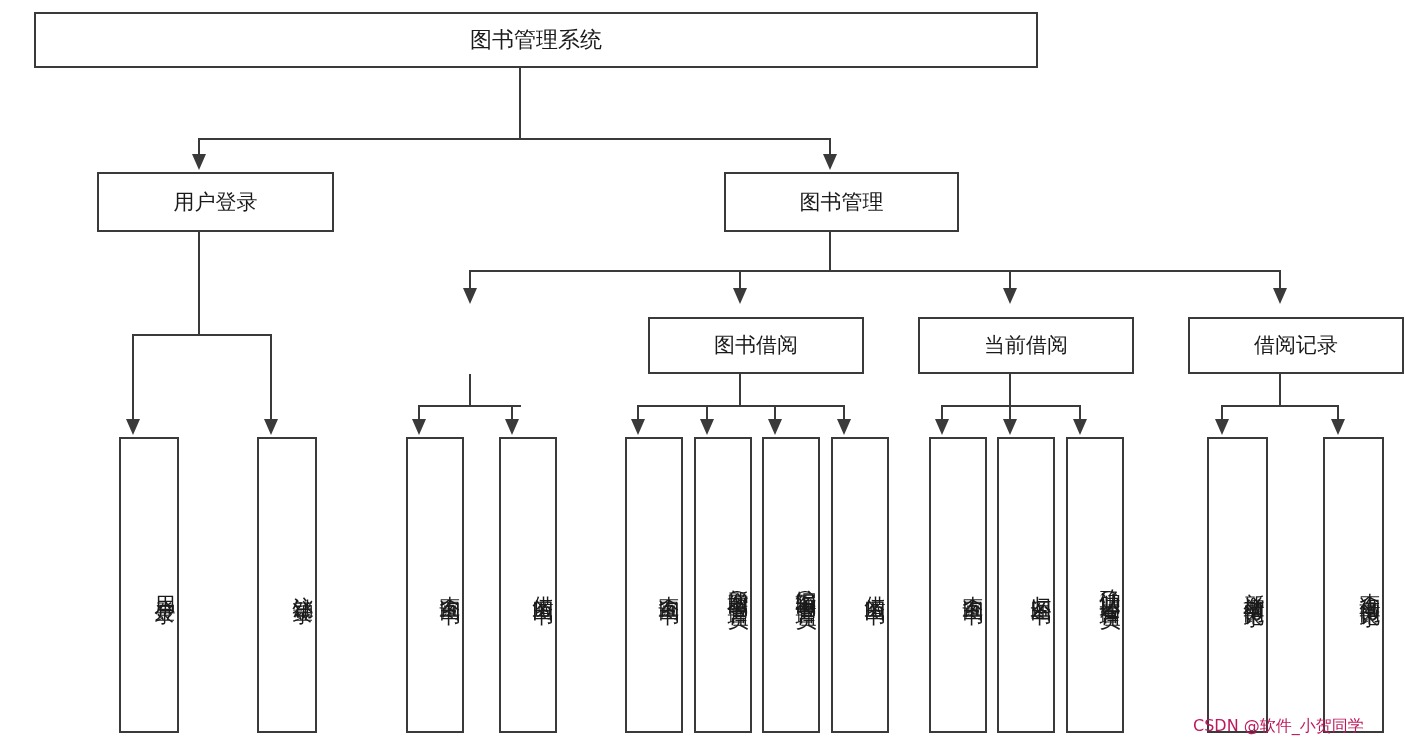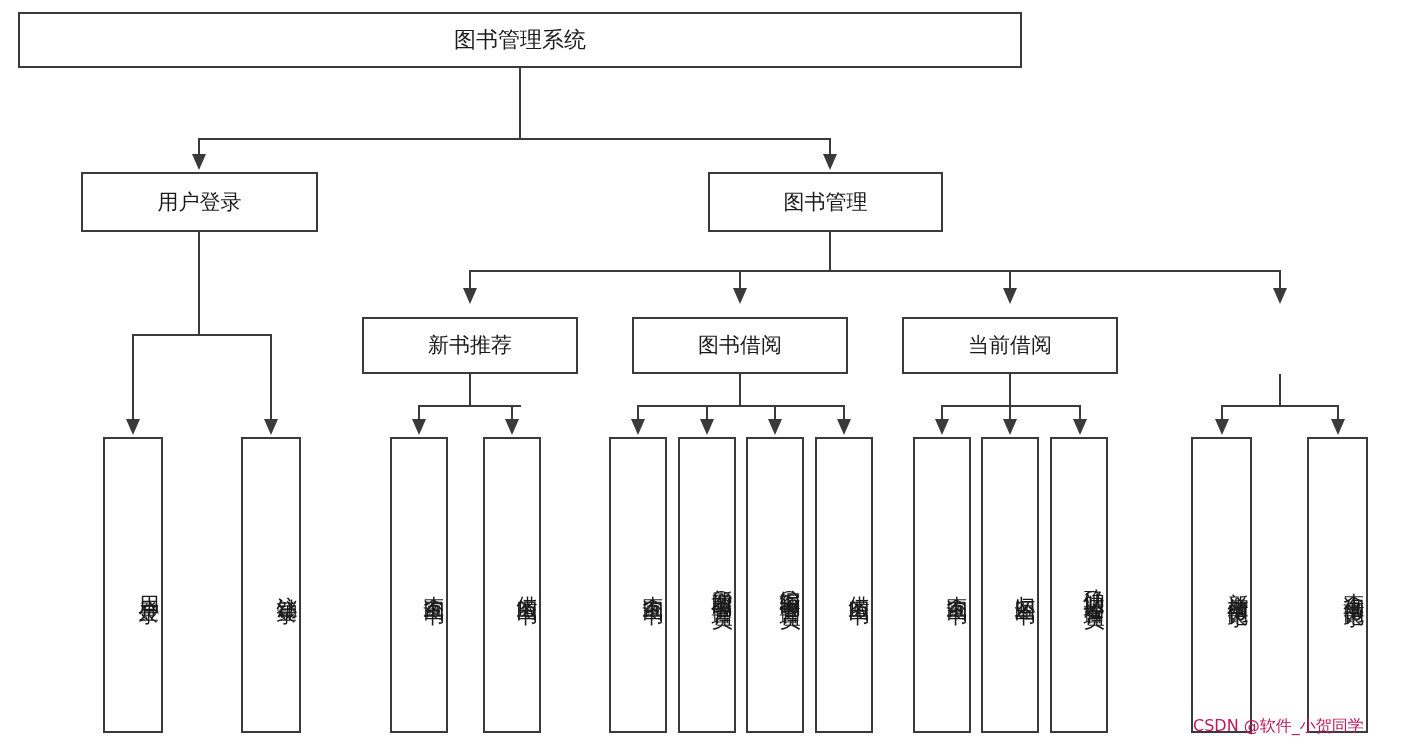--- a/index.html
+++ b/index.html
@@ -21,20 +21,21 @@
     position: absolute;
     box-sizing: border-box;
     background: #ffffff;
     border: 2px solid #3a3a3a;
     display: flex;
     align-items: center;
     justify-content: center;
     color: #1a1a1a;
     line-height: 1.18;
     text-align: left;
+    margin-left: 16px;
   }
   .node.root {
     font-size: 22px;
     border-width: 2px;
   }
   .node.lvl2 {
     font-size: 21px;
   }
   .node.lvl3 {
     font-size: 21px;
@@ -126,28 +127,28 @@
 
   <div class="vline" style="left:469px; top:270px; height:20px;"></div>
   <div class="arrow" style="left:463px; top:288px;"></div>
   <div class="vline" style="left:739px; top:270px; height:20px;"></div>
   <div class="arrow" style="left:733px; top:288px;"></div>
   <div class="vline" style="left:1009px; top:270px; height:20px;"></div>
   <div class="arrow" style="left:1003px; top:288px;"></div>
   <div class="vline" style="left:1279px; top:270px; height:20px;"></div>
   <div class="arrow" style="left:1273px; top:288px;"></div>
 
-  <div class="node lvl3" style="left:362px; top:317px; width:216px; height:57px;">
-    <span>新书推荐</span>
-  </div>
   <div class="node lvl3" style="left:902px; top:317px; width:216px; height:57px;">
     <span>当前借阅</span>
   </div>
   <div class="node lvl3" style="left:632px; top:317px; width:216px; height:57px;">
     <span>图书借阅</span>
+  </div>
+  <div class="node lvl3" style="left:1172px; top:317px; width:216px; height:57px;">
+    <span>借阅记录</span>
   </div>
 
   <div class="vline" style="left:469px; top:374px; height:33px;"></div>
   <div class="hline" style="left:418px; top:405px; width:103px;"></div>
   <div class="vline" style="left:418px; top:405px; height:16px;"></div>
   <div class="arrow" style="left:412px; top:419px;"></div>
   <div class="vline" style="left:511px; top:405px; height:16px;"></div>
   <div class="arrow" style="left:505px; top:419px;"></div>
 
   <div class="node leaf" style="left:390px; top:437px; width:58px; height:296px;">

